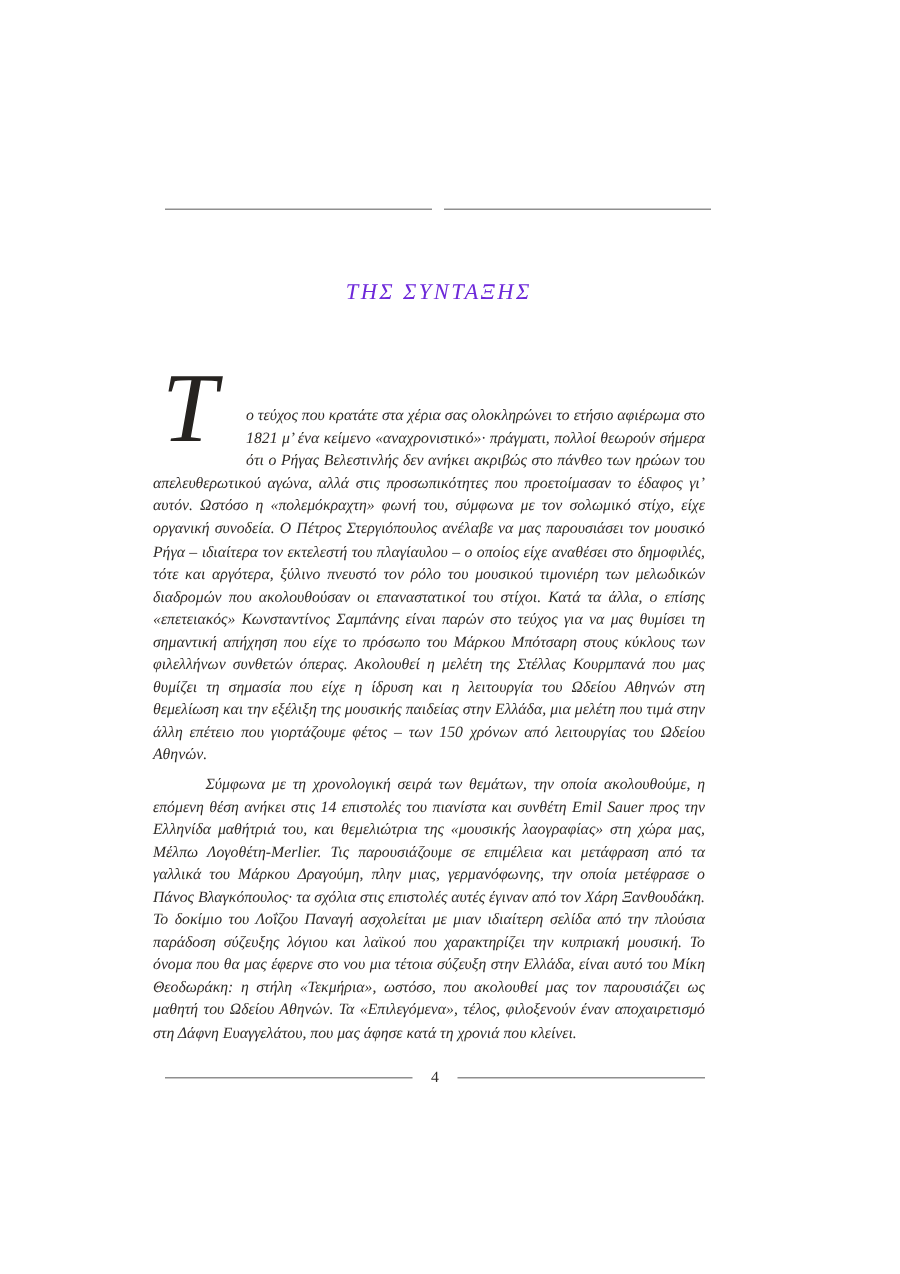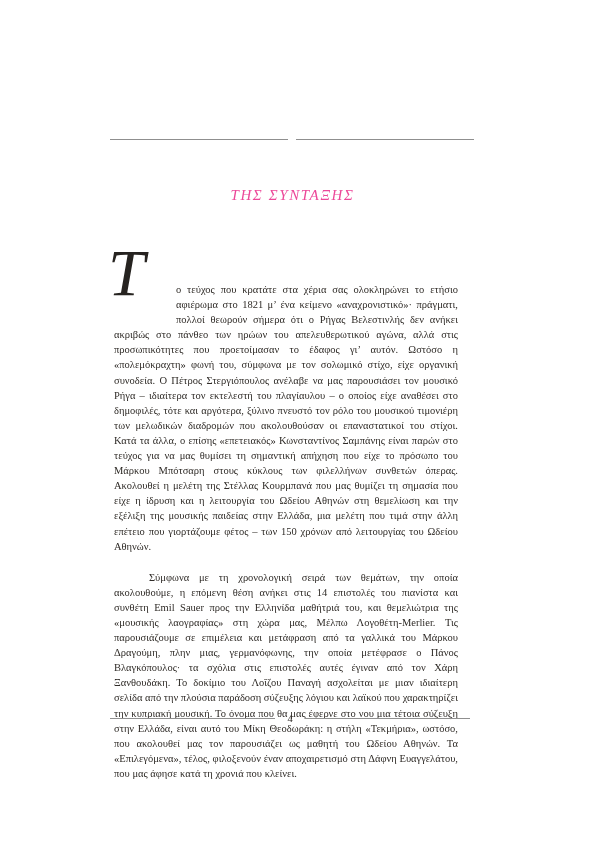--- a/index.html
+++ b/index.html
@@ -42,35 +42,35 @@
     position: absolute;
     top: 187px;
     left: 100px;
     width: 385px;
     margin: 0;
     text-align: center;
     font-style: italic;
     font-weight: normal;
     font-size: 15px;
     letter-spacing: 1.6px;
-    color: #ec4899;
+    color: #6d28d9;
   }
 
   
   .body-text {
     position: absolute;
     top: 266px;
     left: 98px;
     width: 376px;
     text-align: justify;
     font-size: 10.5px;
     line-height: 15.1px;
     color: #2f2b27;
   }
-  .para { margin: 16px; }
+  .para { margin: 4px; font-style: italic; }
   .para.indented { text-indent: 35px; }
 
   
   .dropcap-spacer {
     float: left;
     width: 62px;
     height: 31px;
   }
   .dropcap-letter {
     position: absolute;

